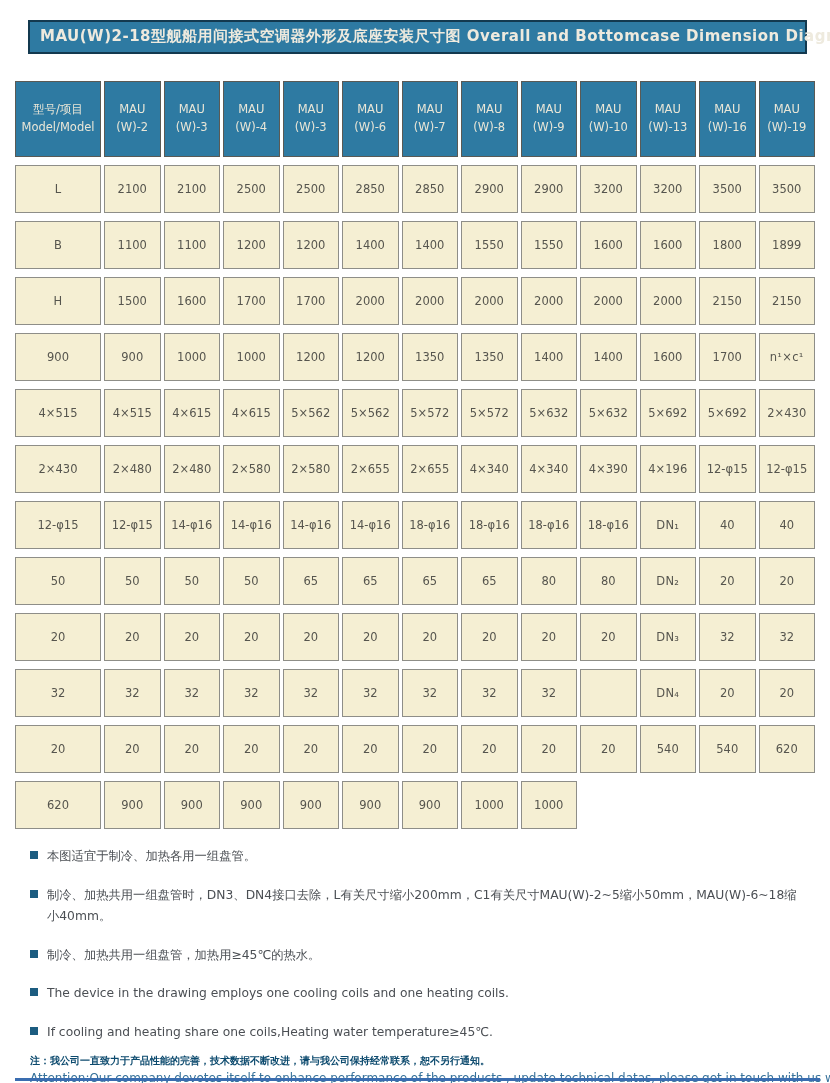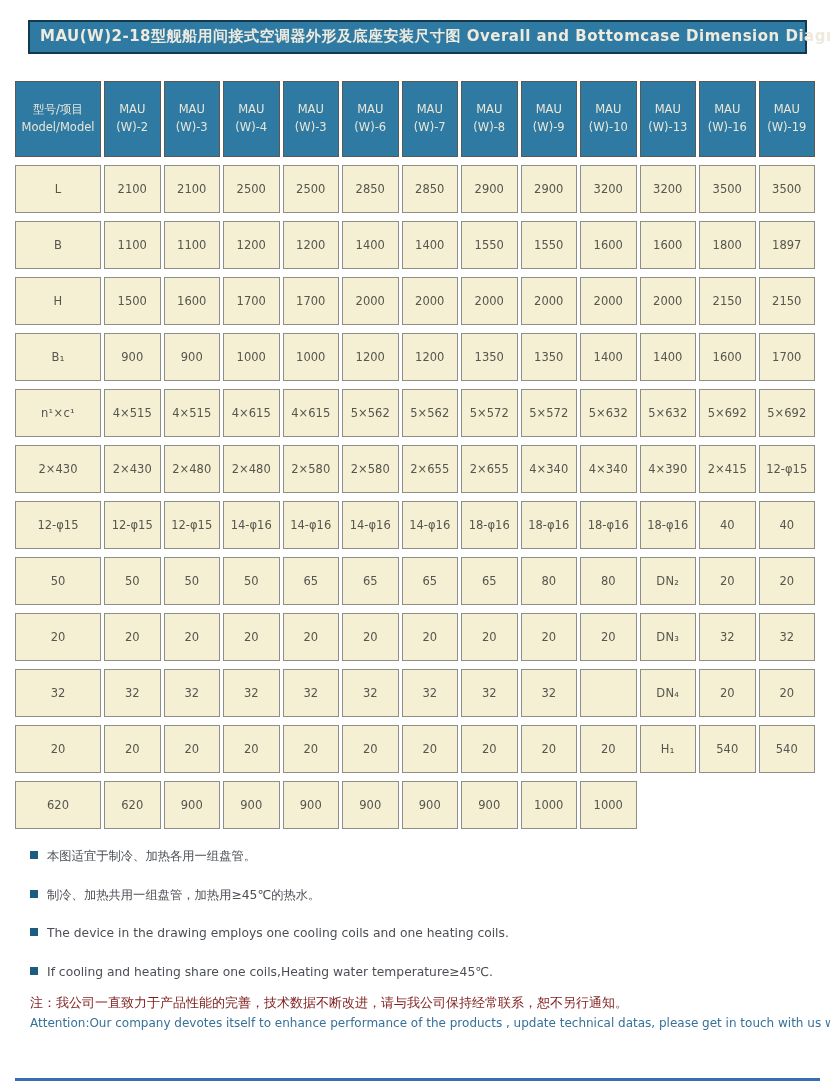--- a/index.html
+++ b/index.html
@@ -55,21 +55,21 @@
     color:#4b4f54;
     margin-bottom:4px;
     margin-top:17px;
   }
   .note .sq{
     position:absolute;left:0;top:5px;
     width:8px;height:8px;background:#1c5c80;
   }
   .footer{margin:10px 13px 0 15px;}
   .footer-zh{
-    font-size:13px;color:#7f1d1d;font-weight:normal;line-height:1.6;
+    font-size:10px;color:#0c4a6e;font-weight:bold;line-height:1.6;
   }
   .footer-en{
     font-size:12px;color:#35719a;line-height:1.6;white-space:nowrap;
   }
   .bottom-rule{
     position:absolute;left:15px;right:10px;bottom:2px;
     border-top:3px solid #3a6db0;
   }
 </style>
 </head>
@@ -149,35 +149,34 @@
       <div class="dcell">1100</div>
       <div class="dcell">1200</div>
       <div class="dcell">1200</div>
       <div class="dcell">1400</div>
       <div class="dcell">1400</div>
       <div class="dcell">1550</div>
       <div class="dcell">1550</div>
       <div class="dcell">1600</div>
       <div class="dcell">1600</div>
       <div class="dcell">1800</div>
-      <div class="dcell">1897</div>
+      <div class="dcell">1899</div>
       <div class="dcell rlabel">H</div>
       <div class="dcell">1500</div>
       <div class="dcell">1600</div>
       <div class="dcell">1700</div>
       <div class="dcell">1700</div>
       <div class="dcell">2000</div>
       <div class="dcell">2000</div>
       <div class="dcell">2000</div>
       <div class="dcell">2000</div>
       <div class="dcell">2000</div>
       <div class="dcell">2000</div>
       <div class="dcell">2150</div>
       <div class="dcell">2150</div>
-      <div class="dcell rlabel">B₁</div>
       <div class="dcell">900</div>
       <div class="dcell">900</div>
       <div class="dcell">1000</div>
       <div class="dcell">1000</div>
       <div class="dcell">1200</div>
       <div class="dcell">1200</div>
       <div class="dcell">1350</div>
       <div class="dcell">1350</div>
       <div class="dcell">1400</div>
       <div class="dcell">1400</div>
@@ -200,33 +199,34 @@
       <div class="dcell">2×430</div>
       <div class="dcell">2×480</div>
       <div class="dcell">2×480</div>
       <div class="dcell">2×580</div>
       <div class="dcell">2×580</div>
       <div class="dcell">2×655</div>
       <div class="dcell">2×655</div>
       <div class="dcell">4×340</div>
       <div class="dcell">4×340</div>
       <div class="dcell">4×390</div>
-      <div class="dcell">2×415</div>
+      <div class="dcell">4×196</div>
       <div class="dcell">12-φ15</div>
       <div class="dcell">12-φ15</div>
       <div class="dcell">12-φ15</div>
       <div class="dcell">12-φ15</div>
       <div class="dcell">14-φ16</div>
       <div class="dcell">14-φ16</div>
       <div class="dcell">14-φ16</div>
       <div class="dcell">14-φ16</div>
       <div class="dcell">18-φ16</div>
       <div class="dcell">18-φ16</div>
       <div class="dcell">18-φ16</div>
       <div class="dcell">18-φ16</div>
+      <div class="dcell rlabel">DN₁</div>
       <div class="dcell">40</div>
       <div class="dcell">40</div>
       <div class="dcell">50</div>
       <div class="dcell">50</div>
       <div class="dcell">50</div>
       <div class="dcell">50</div>
       <div class="dcell">65</div>
       <div class="dcell">65</div>
       <div class="dcell">65</div>
       <div class="dcell">65</div>
@@ -264,37 +264,37 @@
       <div class="dcell">20</div>
       <div class="dcell">20</div>
       <div class="dcell">20</div>
       <div class="dcell">20</div>
       <div class="dcell">20</div>
       <div class="dcell">20</div>
       <div class="dcell">20</div>
       <div class="dcell">20</div>
       <div class="dcell">20</div>
       <div class="dcell">20</div>
-      <div class="dcell rlabel">H₁</div>
       <div class="dcell">540</div>
       <div class="dcell">540</div>
       <div class="dcell">620</div>
       <div class="dcell">620</div>
       <div class="dcell">900</div>
       <div class="dcell">900</div>
       <div class="dcell">900</div>
       <div class="dcell">900</div>
       <div class="dcell">900</div>
       <div class="dcell">900</div>
       <div class="dcell">1000</div>
       <div class="dcell">1000</div>
     </div>
 
   <div class="notes">
       <div class="note"><span class="sq"></span><span>本图适宜于制冷、加热各用一组盘管。</span></div>
+      <div class="note"><span class="sq"></span><span>制冷、加热共用一组盘管时，DN3、DN4接口去除，L有关尺寸缩小200mm，C1有关尺寸MAU(W)-2~5缩小50mm，MAU(W)-6~18缩小40mm。</span></div>
       <div class="note"><span class="sq"></span><span>制冷、加热共用一组盘管，加热用≥45℃的热水。</span></div>
       <div class="note"><span class="sq"></span><span>The device in the drawing employs one cooling coils and one heating coils.</span></div>
       <div class="note"><span class="sq"></span></div>
       <div class="note"><span class="sq"></span><span>If cooling and heating share one coils,Heating water temperature≥45℃.</span></div>
     </div>
 
   <div class="footer">
     <div class="footer-zh">注：我公司一直致力于产品性能的完善，技术数据不断改进，请与我公司保持经常联系，恕不另行通知。</div>
     <div class="footer-en">Attention:Our company devotes itself to enhance performance of the products , update technical datas, please get in touch with us without prior notice</div>
   </div>

